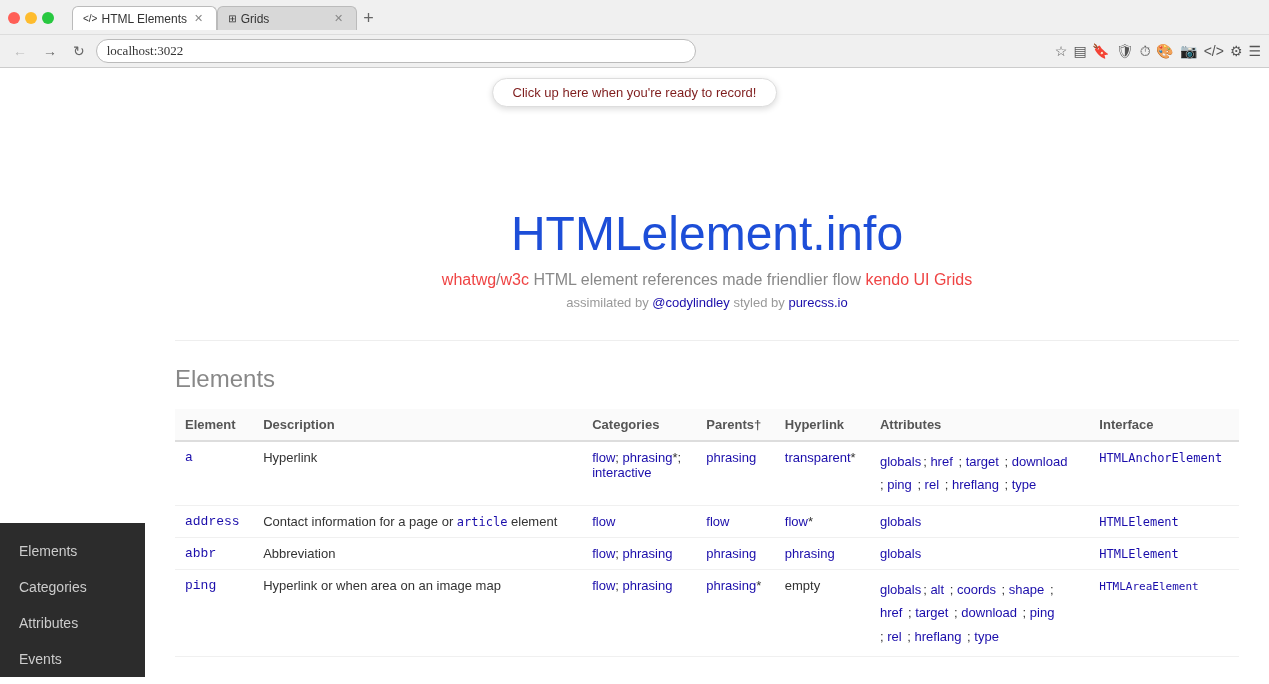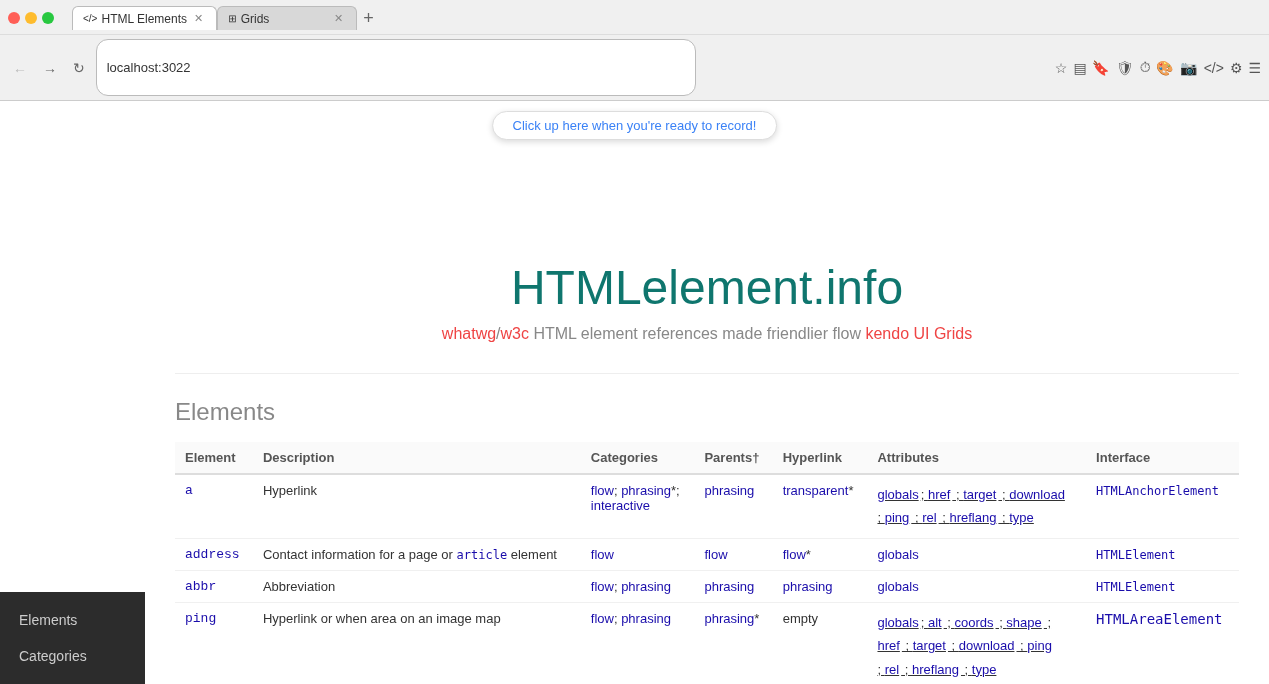--- a/index.html
+++ b/index.html
@@ -52,32 +52,32 @@
       background: #f0f0f0; border-top: 1px solid #ddd;
     }
     .nav-btn {
       background: none; border: none; font-size: 14px; color: #666; cursor: pointer;
       padding: 2px 5px; border-radius: 3px;
     }
     .nav-btn.disabled { color: #bbb; cursor: default; }
     .address-bar {
       flex: 1; display: flex; align-items: center;
       background: #fff; border: 1px solid #bbb; border-radius: 12px;
-      padding: 20px 10px; gap: 6px; max-width: 600px;
+      padding: 3px 10px; gap: 6px; max-width: 600px; font-family: Liberation Serif, serif;
     }
     .address-text { font-size: 13px; color: #333; flex: 1; }
     .nav-icons-right {
       display: flex; gap: 6px; align-items: center; margin-left: auto;
     }
     .nav-icon { font-size: 14px; color: #555; cursor: pointer; }
 
     .recording-banner {
       position: absolute; top: 10px; left: 50%; transform: translateX(-50%);
       background: #fff; border: 1px solid #ddd; border-radius: 20px;
-      padding: 6px 20px; font-size: 13px; color: #3b82f6;
+      padding: 6px 20px; font-size: 13px; color: #7f1d1d;
       box-shadow: 0 2px 6px rgba(0,0,0,0.15); white-space: nowrap; z-index: 100;
     }
 
     
     .app-layout {
       display: flex; min-height: calc(100vh - 75px); align-items: flex-end;
     }
 
     
     .sidebar {
@@ -89,21 +89,21 @@
       text-decoration: none; cursor: pointer; border-left: 3px solid transparent;
     }
 
     
     .content {
       flex: 1; padding: 20px 30px;
     }
 
     
     .site-header { text-align: center; padding: 20px 0 30px; border-bottom: 1px solid #eee; }
-    .site-title { font-size: 48px; font-weight: 300; color: #0f766e; margin-bottom: 10px; }
+    .site-title { font-size: 48px; font-weight: 300; color: #1d4ed8; margin-bottom: 10px; }
     .site-subtitle { font-size: 16px; color: #888; }
     .site-subtitle a { color: #ef4444; text-decoration: none; }
     .site-attribution { font-size: 13px; color: #999; margin-top: 6px; }
     .site-attribution a { color: #1a0dab; text-decoration: none; }
 
     
     .section-title { font-size: 24px; font-weight: 300; color: #888; margin: 24px 0 16px; }
 
     
     .elements-table { width: 100%; border-collapse: collapse; font-size: 13px; }
@@ -115,21 +115,21 @@
       padding: 8px 10px; vertical-align: top; border-bottom: 1px solid #f0f0f0;
       color: #333;
     }
     .elements-table a { color: #1a0dab; text-decoration: none; }
     .elements-table td:first-child { font-family: 'Courier New', monospace; font-size: 13px; }
 
     
     .el-link { font-family: 'Courier New', monospace; font-size: 13px; color: #1a0dab; }
 
     
-    .attr-list { line-height: 1.8; text-decoration: underline; }
+    .attr-list { line-height: 1.8; }
     .attr-list a { margin-right: 2px; }
   </style>
 </head>
 <body>
 
 <div class="browser-chrome">
   <div class="title-bar">
     <div class="window-buttons">
       <button class="win-btn close"></button>
       <button class="win-btn minimize"></button>
@@ -174,30 +174,37 @@
 <div style="position:relative;">
   <div class="recording-banner">Click up here when you're ready to record!</div>
 </div>
 
 <div class="app-layout">
 
   <nav class="sidebar">
     <a class="sidebar-item" href="#">Elements</a>
     <a class="sidebar-item" href="#">Categories</a>
     <a class="sidebar-item" href="#">Attributes</a>
+    <a class="sidebar-item" href="#">Events</a>
   </nav>
 
   <main class="content">
 
     <header class="site-header">
       <h1 class="site-title">HTMLelement.info</h1>
       <div class="site-subtitle">
         <a href="#">whatwg</a><span>/</span><a href="#">w3c</a>
         <span>HTML element references made friendlier flow</span>
         <a href="#">kendo UI Grids</a>
+      </div>
+      <div class="site-attribution">
+        <span>assimilated by</span>
+        <a href="#">@codylindley</a>
+        <span>styled by</span>
+        <a href="#">purecss.io</a>
       </div>
     </header>
 
     <section>
       <h2 class="section-title">Elements</h2>
 
       <table class="elements-table">
         <thead>
           <tr>
             <th>Element</th>
@@ -251,19 +258,19 @@
             <td><a class="el-link" href="#">ping</a></td>
             <td>Hyperlink or when area on an image map</td>
             <td>
               <a href="#">flow</a><span>; </span><a href="#">phrasing</a>
             </td>
             <td><a href="#">phrasing</a><span>*</span></td>
             <td>empty</td>
             <td class="attr-list">
               <a href="#">globals</a><span>; </span><a href="#">alt</a><span> ; </span><a href="#">coords</a><span> ; </span><a href="#">shape</a><span> ;<br></span><a href="#">href</a><span> ; </span><a href="#">target</a><span> ; </span><a href="#">download</a><span> ; </span><a href="#">ping</a><span><br>; </span><a href="#">rel</a><span> ; </span><a href="#">hreflang</a><span> ; </span><a href="#">type</a>
             </td>
-            <td><a href="#" style="font-family:monospace;font-size:14px;">HTMLAreaElement</a></td>
+            <td><a href="#" style="font-family:monospace;font-size:11px;">HTMLAreaElement</a></td>
           </tr>
         </tbody>
       </table>
     </section>
   </main>
 </div>
 
 </body></html>

